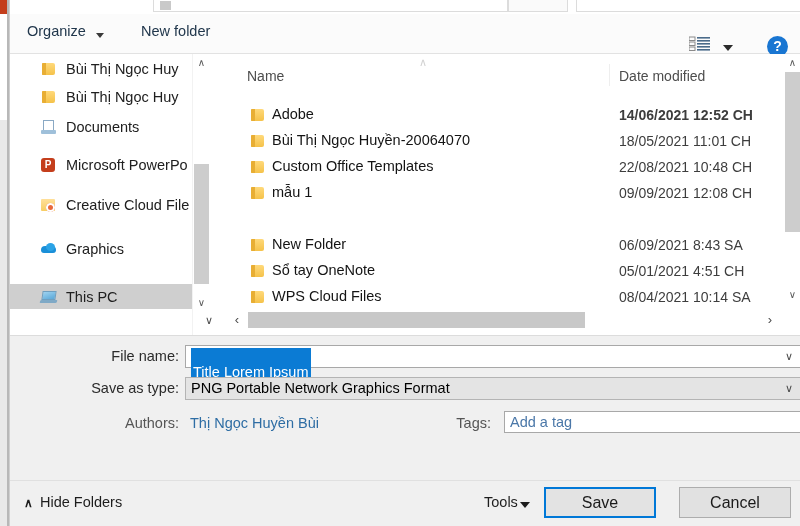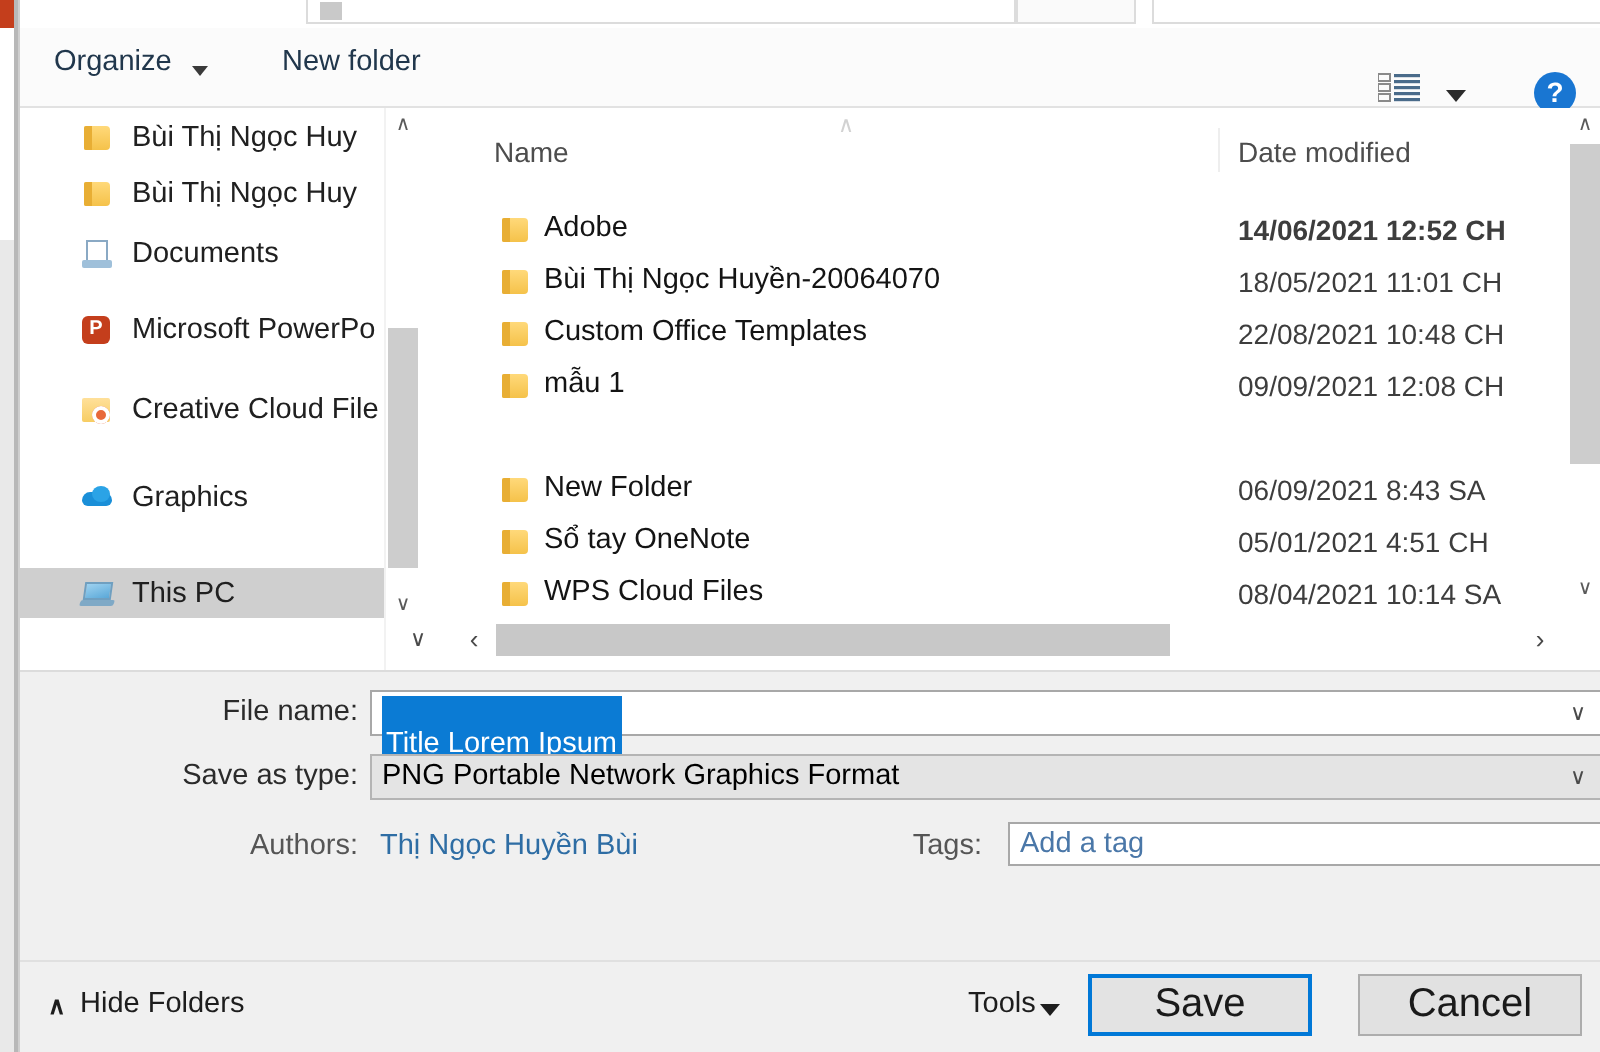--- a/index.html
+++ b/index.html
@@ -443,21 +443,21 @@
     border-left: 5px solid transparent;
     border-right: 5px solid transparent;
     border-top: 6px solid #1d1d1d;
   }
   .btn {
     position: absolute; top: 6px;
     width: 112px; height: 31px;
     background: #e1e1e1;
     border: 1px solid #adadad;
     box-sizing: border-box;
-    font-size: 20px;
+    font-size: 16px;
     color: #1a1a1a;
     line-height: 29px;
     text-align: center;
     cursor: default;
   }
   .btn-save   { left: 534px; border: 2px solid #0078d7; background: #e3e3e3; line-height: 27px;}
   .btn-cancel { left: 669px; }
 </style>
 </head>
 <body>

